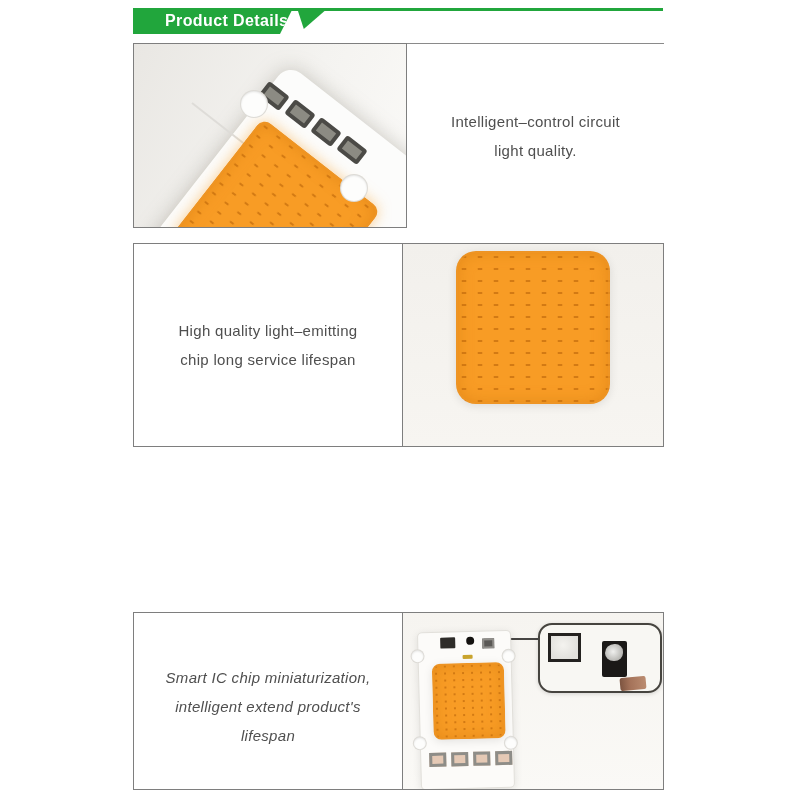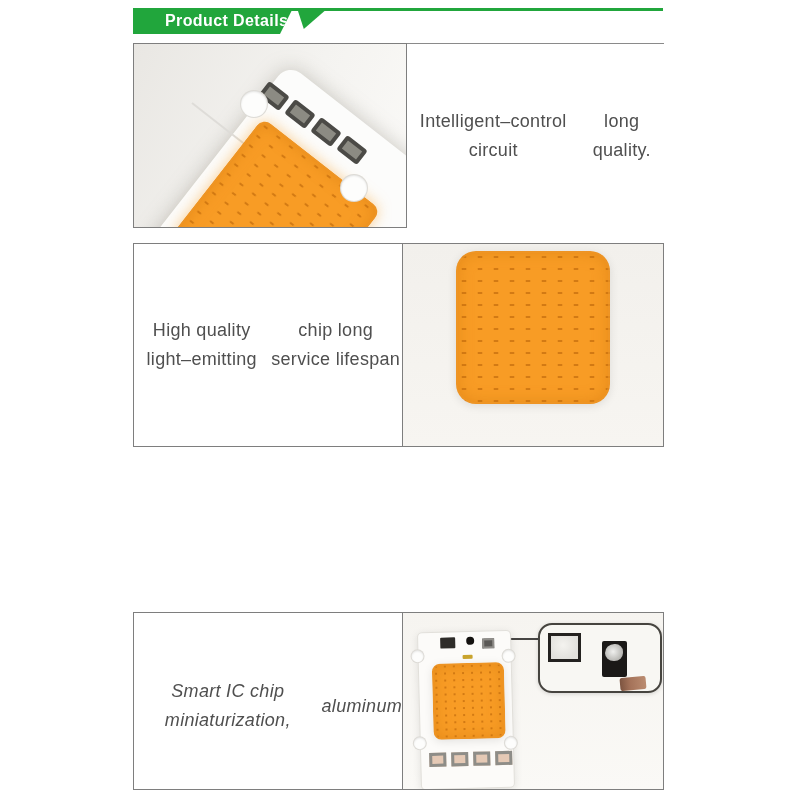--- a/index.html
+++ b/index.html
@@ -18,22 +18,22 @@
 
   
   .row { position:absolute; left:133px; width:531px; }
   .row1 { top:43px;  height:185px; }
   .row2 { top:243px; height:204px; }
   .row3 { top:422px; height:182px; }
   .row4 { top:612px; height:178px; }
   .cell { position:absolute; top:0; bottom:0; overflow:hidden; }
   .b-full { border:1px solid #7e7e7e; }
   .b-top  { border-top:1px solid #8a8a8a; }
-  .text-cell { display:flex; flex-direction:row; justify-content:center; align-items:center;
-    color:#4f4f4f; font-size:18px; line-height:29px; letter-spacing:0.3px; text-align:center; background:#ffffff; }
+  .text-cell { display:flex; flex-direction:column; justify-content:center; align-items:center;
+    color:#4f4f4f; font-size:15px; line-height:29px; letter-spacing:0.3px; text-align:center; background:#ffffff; }
   .c1a { left:0;     width:274px; background:linear-gradient(115deg,#e9e7e3 0%,#f4f3f0 55%,#fbfaf8 100%); }
   .c1b { left:274px; width:257px; }
   .c2a { left:0;     width:270px; }
   .c2b { left:269px; width:262px; background:linear-gradient(180deg,#f2f0ec,#f7f5f1); }
   .c3a { left:0;     width:274px; background:linear-gradient(160deg,#fcfcfb,#f3f2ef); }
   .c3b { left:274px; width:257px; }
   .c4a { left:0;     width:270px; padding-top:10px;font-style:italic; }
   .c4b { left:269px; width:262px; background:linear-gradient(180deg,#f6f4f0,#faf9f6); }
 
   
@@ -115,39 +115,40 @@
       <div class="abs o1 cob"></div>
       <div class="abs chip chip1"></div>
       <div class="abs chip chip2"></div>
       <div class="abs chip chip3"></div>
       <div class="abs chip chip4"></div>
       <div class="abs hole h1a"></div>
       <div class="abs hole h1b"></div>
     </div>
     <div class="cell c1b b-top text-cell">
       <p>Intelligent–control circuit</p>
-      <p>long quality.</p>
+      <p>light quality.</p>
     </div>
   </div>
 
   <div class="row row2">
     <div class="cell c2a b-full text-cell">
       <p>High quality light–emitting</p>
       <p>chip long service lifespan</p>
     </div>
     <div class="cell c2b b-full">
       <div class="abs cob2 cob"></div>
     </div>
   </div>
 
 
   <div class="row row4">
     <div class="cell c4a b-full text-cell">
       <p>Smart IC chip miniaturization,</p>
-      <p>aluminum</p>
+      <p>intelligent extend product's</p>
+      <p>lifespan</p>
     </div>
     <div class="cell c4b b-full">
       <div class="abs connector"></div>
       <div class="abs mod4">
         <div class="abs cob4 cob cob-small"></div>
         <div class="abs ic-a"></div>
         <div class="abs probe-dot"></div>
         <div class="abs ic-b"></div>
         <div class="abs dash-y"></div>
         <div class="abs pad pad1"></div>

